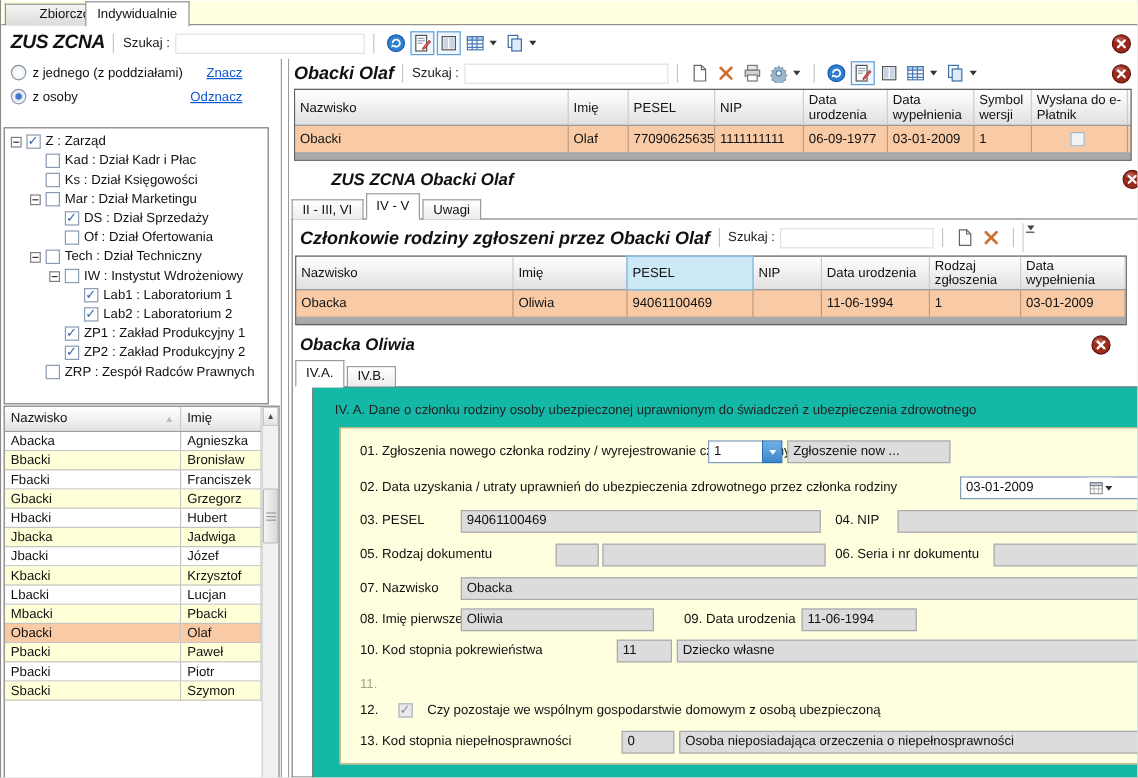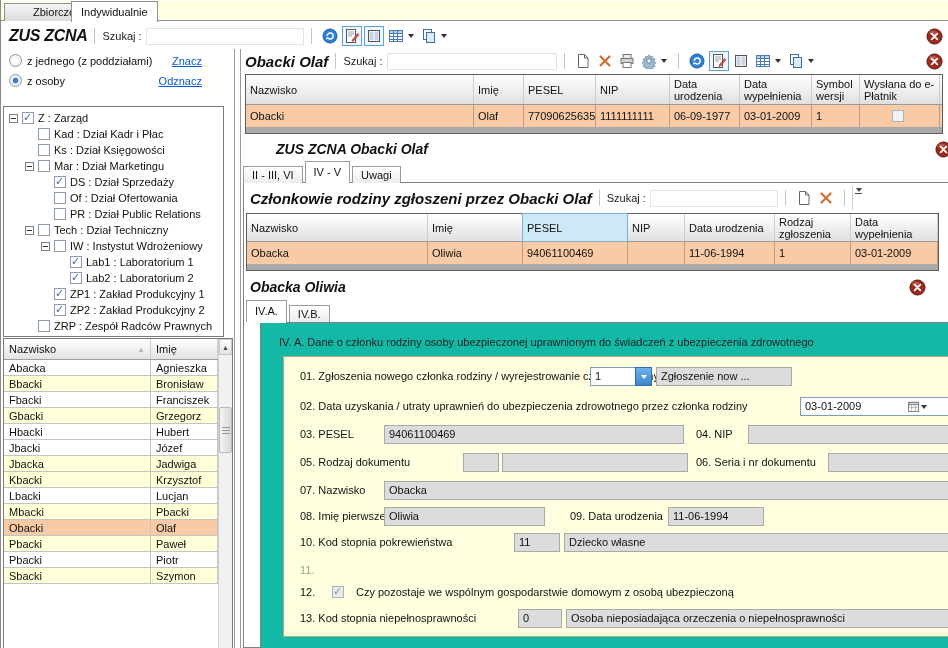--- a/index.html
+++ b/index.html
@@ -220,25 +220,20 @@
       <div class="tree-item lvl2">
           <span class="exp-space"></span>
           <span class="cb on"></span>
           <span class="tree-label">DS : Dział Sprzedaży</span>
         </div>
       <div class="tree-item lvl2">
           <span class="exp-space"></span>
           <span class="cb"></span>
           <span class="tree-label">Of : Dział Ofertowania</span>
         </div>
-      <div class="tree-item lvl2">
-          <span class="exp-space"></span>
-          <span class="cb"></span>
-          <span class="tree-label">PR : Dział Public Relations</span>
-        </div>
       <div class="tree-item lvl1">
           <span class="exp"></span>
           <span class="cb"></span>
           <span class="tree-label">Tech : Dział Techniczny</span>
         </div>
       <div class="tree-item lvl2">
           <span class="exp"></span>
           <span class="cb"></span>
           <span class="tree-label">IW : Instystut Wdrożeniowy</span>
         </div>
@@ -293,27 +288,27 @@
             <div>Franciszek</div>
           </div>
         <div class="nrow alt">
             <div>Gbacki</div>
             <div>Grzegorz</div>
           </div>
         <div class="nrow">
             <div>Hbacki</div>
             <div>Hubert</div>
           </div>
+        <div class="nrow alt">
+            <div>Jbacka</div>
+            <div>Jadwiga</div>
+          </div>
         <div class="nrow">
             <div>Jbacki</div>
             <div>Józef</div>
-          </div>
-        <div class="nrow alt">
-            <div>Jbacka</div>
-            <div>Jadwiga</div>
           </div>
         <div class="nrow alt">
             <div>Kbacki</div>
             <div>Krzysztof</div>
           </div>
         <div class="nrow">
             <div>Lbacki</div>
             <div>Lucjan</div>
           </div>
         <div class="nrow alt">

